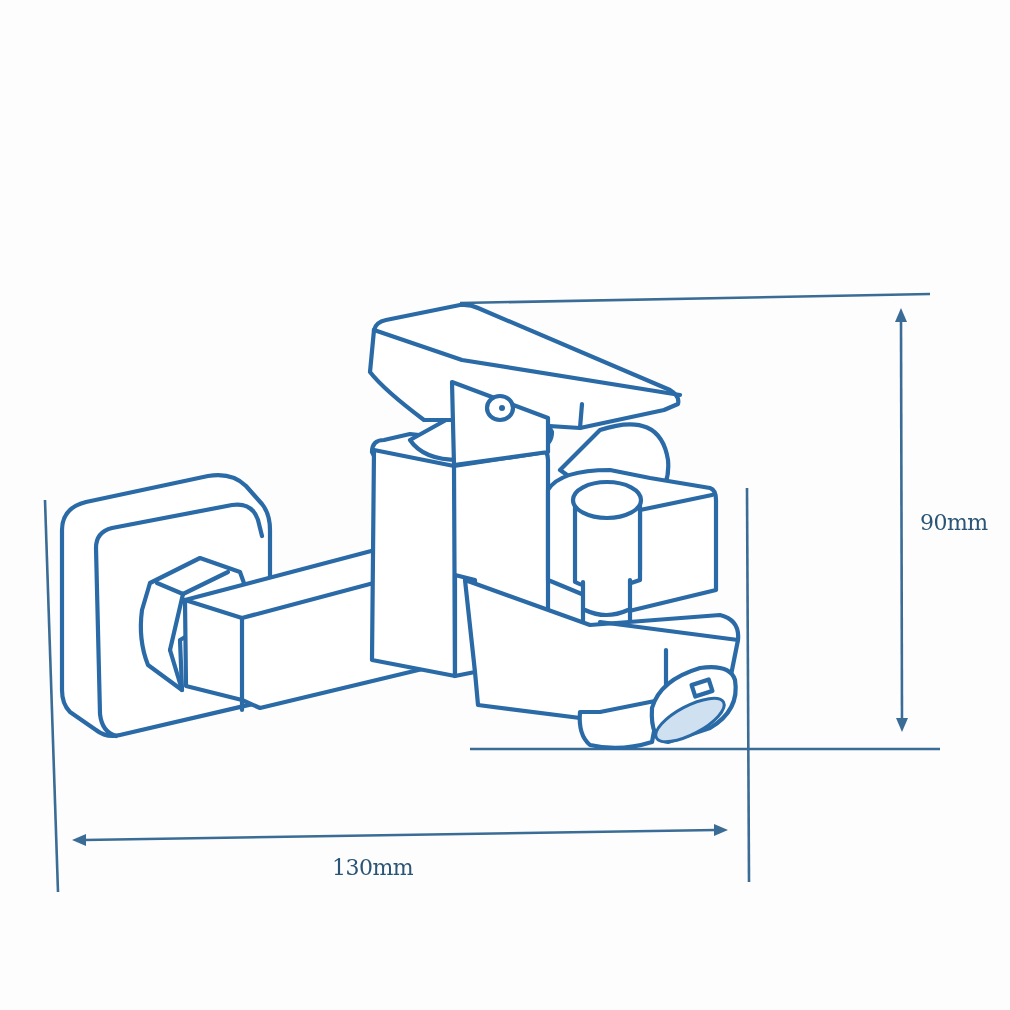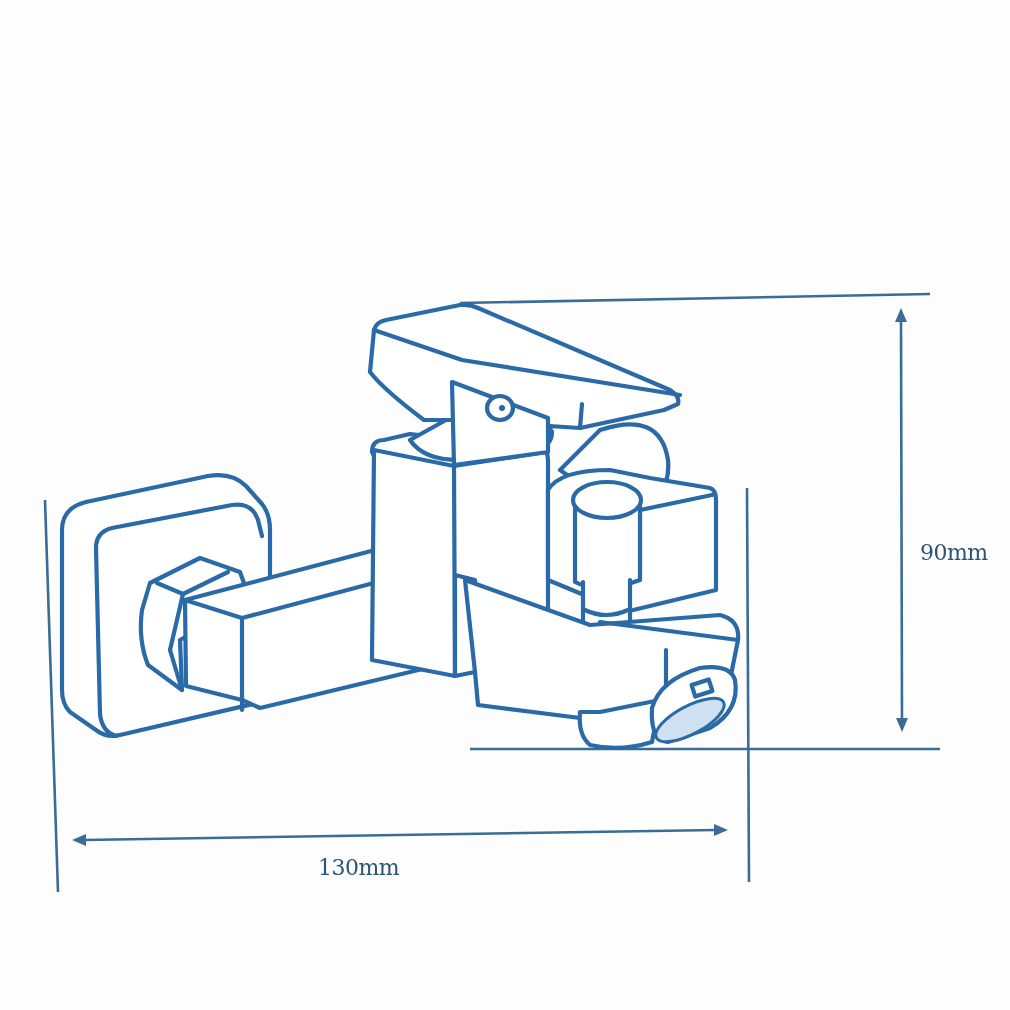--- a/index.html
+++ b/index.html
@@ -44,22 +44,22 @@
     fill: #3a6c96;
   }
   .label {
     position: absolute;
     font-family: "DejaVu Serif", "Liberation Serif", serif;
     font-size: 22px;
     color: #2b5576;
     letter-spacing: -0.5px;
     white-space: nowrap;
   }
-  .label-height { left: 920px; top: 540px; }
-  .label-width  { left: 318px; top: 855px; text-align: right; }
+  .label-height { left: 920px; top: 510px; }
+  .label-width  { left: 332px; top: 855px; text-align: right; }
   .aerator-mesh {
     fill: #cfe0f0;
     stroke: #2a6aa6;
     stroke-width: 3;
   }
 </style>
 </head>
 <body>
 
 <div class="canvas">

